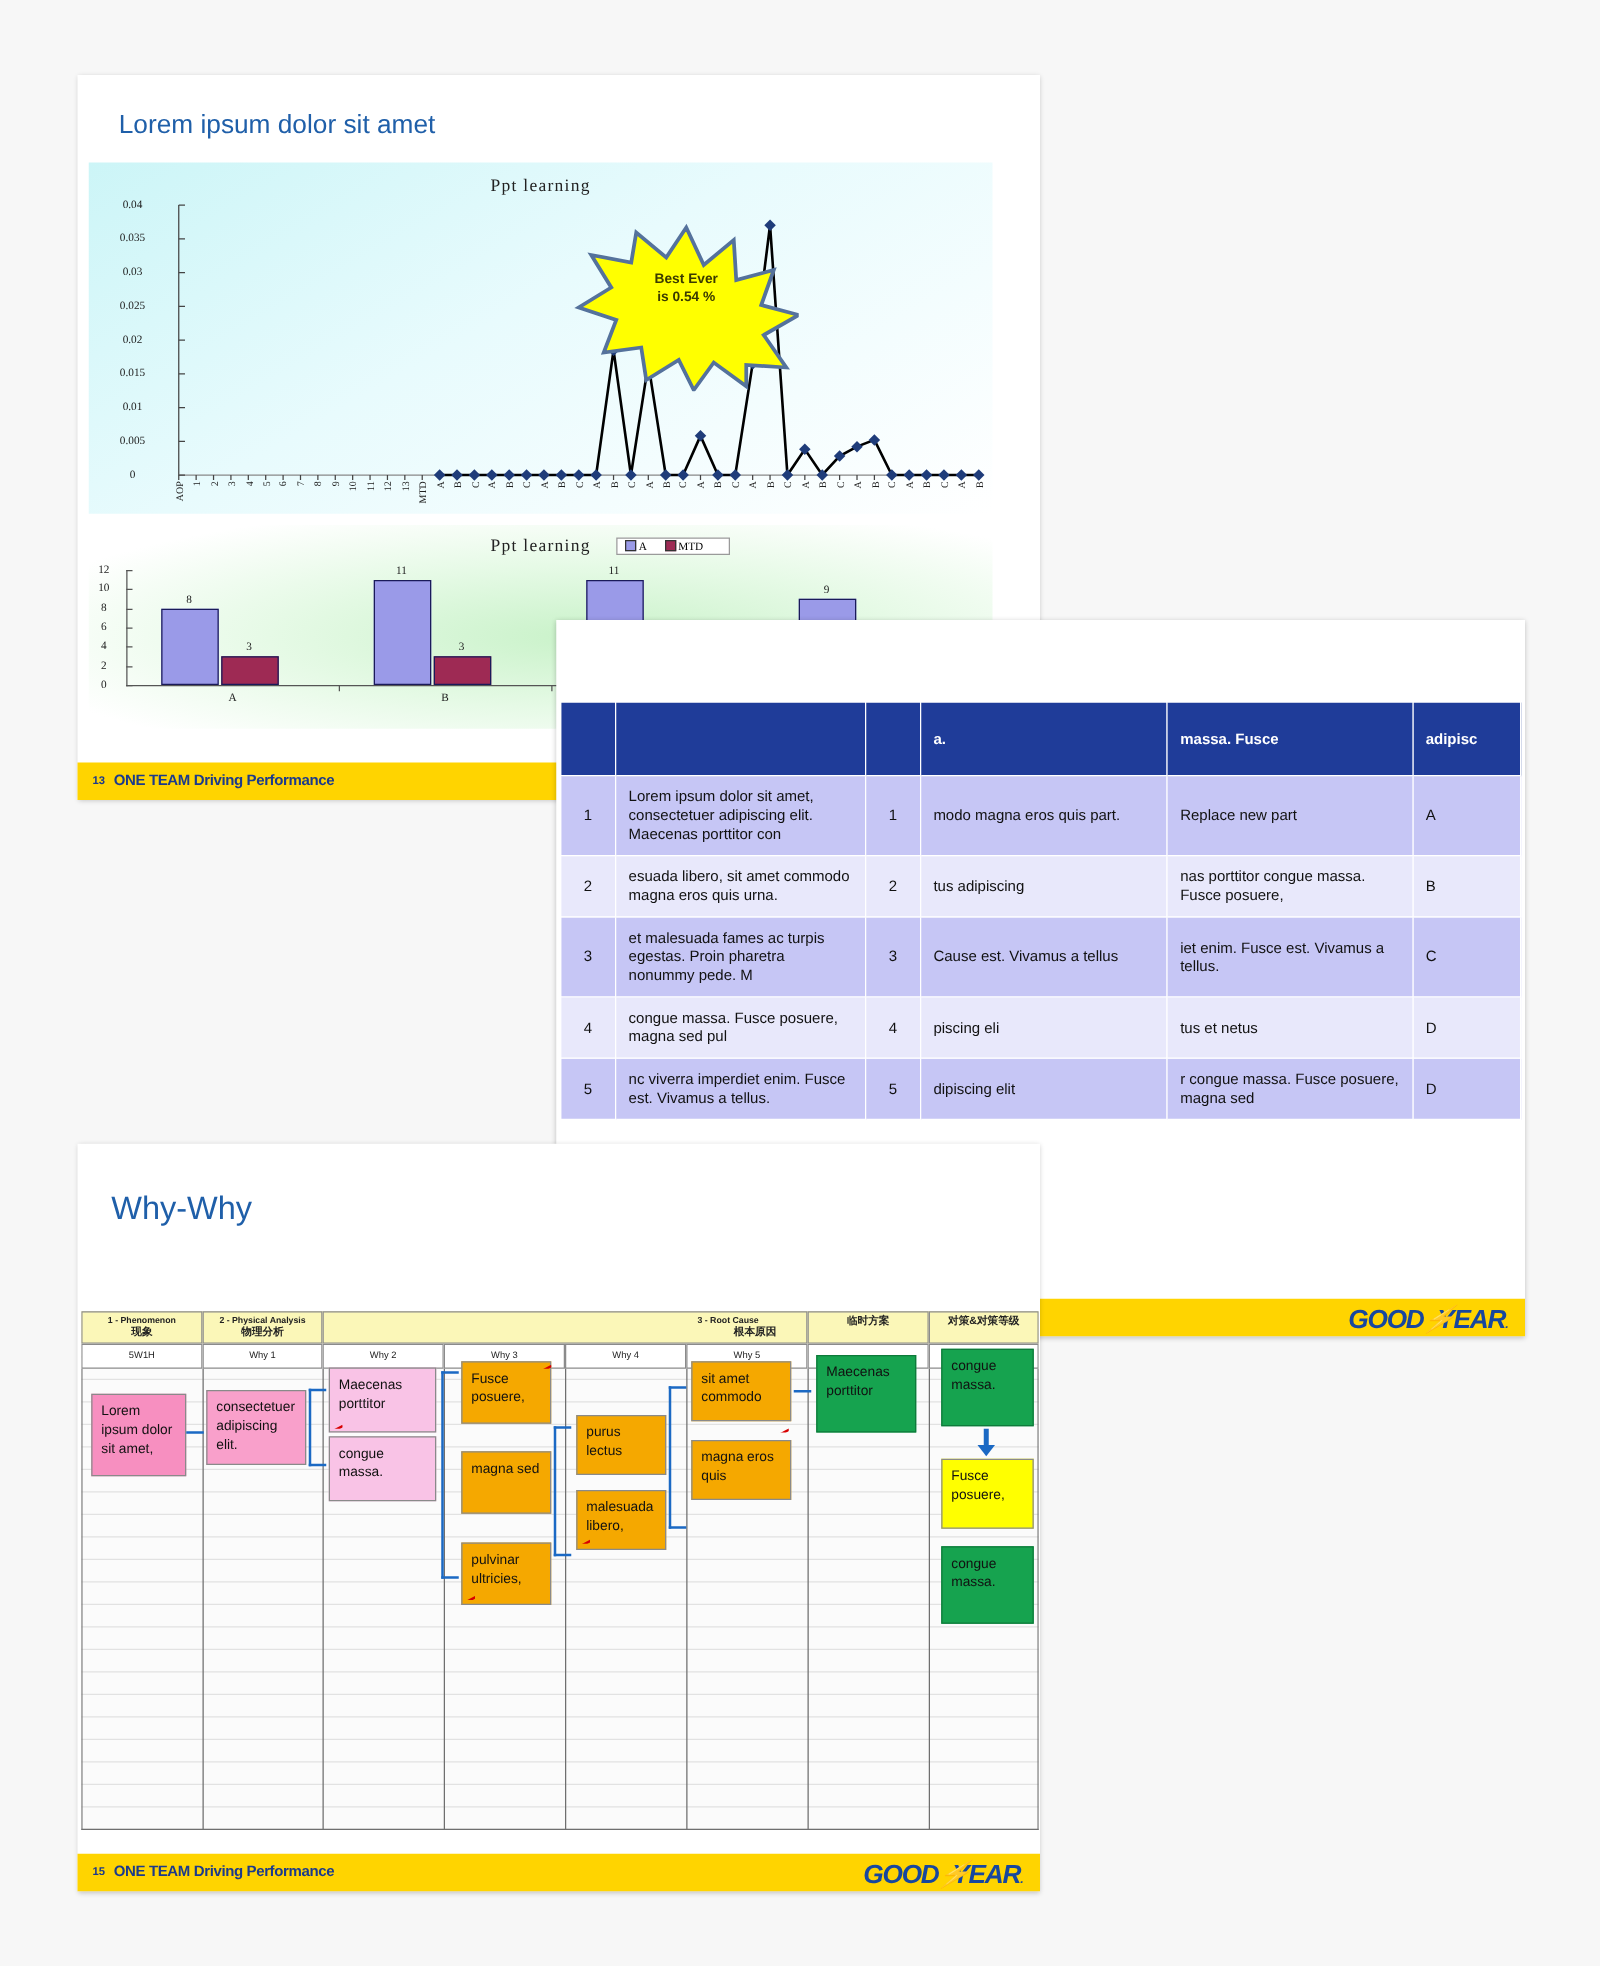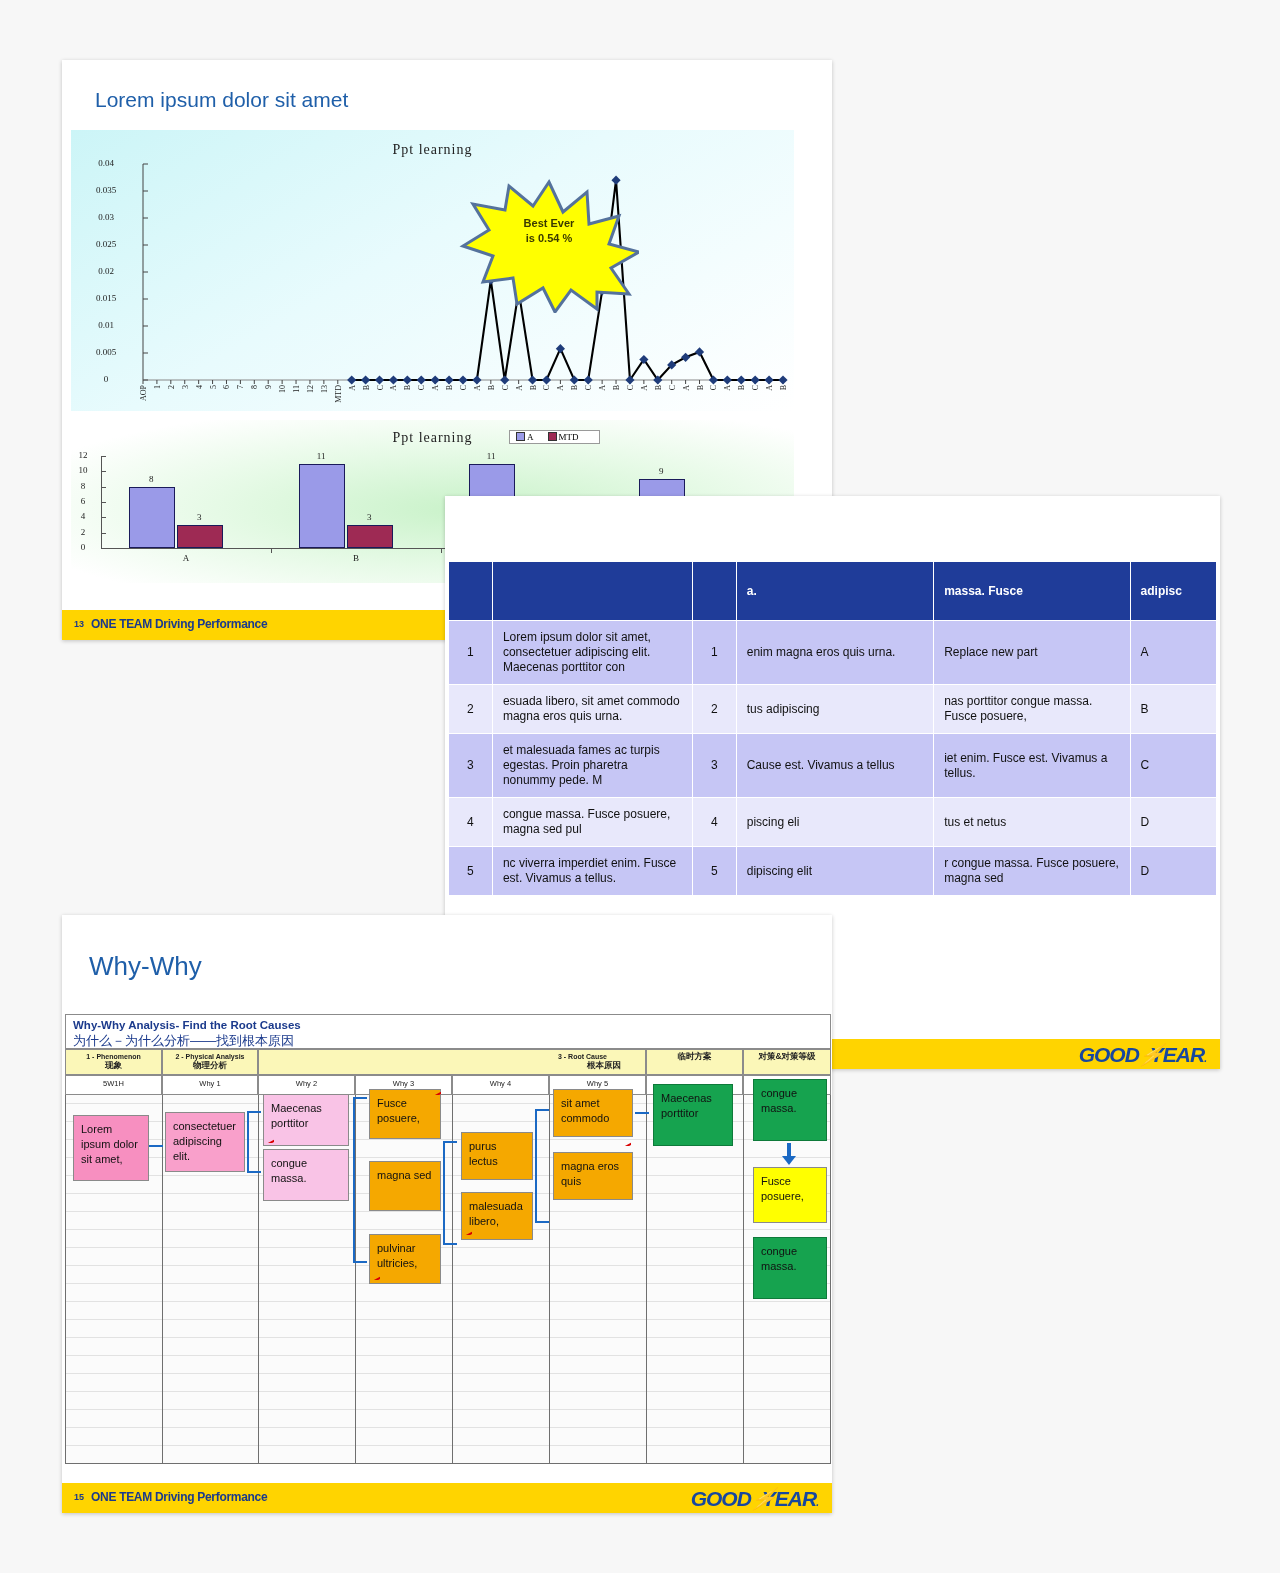--- a/index.html
+++ b/index.html
@@ -250,21 +250,21 @@
       <polygon points="90,4 104,34 128,14 130,46 160,38 150,66 180,74 152,90 170,116 138,114 138,131 112,112 96,134 84,110 58,126 54,100 24,104 34,78 4,68 30,52 14,26 46,32 50,8 74,28" fill="#ffff00" stroke="#55729c" stroke-width="3"></polygon>
     </svg>
     <div class="startxt" style="left:388px;top:86px;width:180px;">
       <div>Best Ever</div>
       <div>is 0.54 %</div>
     </div>
   </div>
 
   <div class="chartbox2">
     <div class="cht" style="top:10px;">Ppt learning</div>
-    <div class="legbox" id="bc-legend" style="left:438px;top:10px;text-align:right;"><span style="margin-right: 14px;"><span class="legsw" style="background:#9a9ae8"></span><span>A</span></span><span style="margin-right: 14px;"><span class="legsw" style="background:#9e2a54"></span><span>MTD</span></span></div>
+    <div class="legbox" id="bc-legend" style="left:422px;top:10px;text-align:right;"><span style="margin-right: 14px;"><span class="legsw" style="background:#9a9ae8"></span><span>A</span></span><span style="margin-right: 14px;"><span class="legsw" style="background:#9e2a54"></span><span>MTD</span></span></div>
     <div id="bc-yticks">
         <div class="axlbl" style="left: 0px; width: 24px; top: 30px;">12</div>
         <div style="position: absolute; left: 30px; top: 36px; width: 5px; height: 1px; background: rgb(85, 85, 85);"></div>
         <div class="axlbl" style="left: 0px; width: 24px; top: 45.3333px;">10</div>
         <div style="position: absolute; left: 30px; top: 51.3333px; width: 5px; height: 1px; background: rgb(85, 85, 85);"></div>
         <div class="axlbl" style="left: 0px; width: 24px; top: 60.6667px;">8</div>
         <div style="position: absolute; left: 30px; top: 66.6667px; width: 5px; height: 1px; background: rgb(85, 85, 85);"></div>
         <div class="axlbl" style="left: 0px; width: 24px; top: 76px;">6</div>
         <div style="position: absolute; left: 30px; top: 82px; width: 5px; height: 1px; background: rgb(85, 85, 85);"></div>
         <div class="axlbl" style="left: 0px; width: 24px; top: 91.3333px;">4</div>
@@ -321,21 +321,21 @@
         <th style="width:200px;">a.</th>
         <th style="width:200px;">massa. Fusce</th>
         <th style="width:70px;">adipisc</th>
       </tr>
     </thead>
     <tbody id="t2body">
         <tr class="odd">
           <td class="num">1</td>
           <td>Lorem ipsum dolor sit amet, consectetuer adipiscing elit. Maecenas porttitor con</td>
           <td class="num">1</td>
-          <td>enim magna eros quis urna.</td>
+          <td>modo magna eros quis part.</td>
           <td>Replace new part</td>
           <td>A</td>
         </tr>
         <tr class="even">
           <td class="num">2</td>
           <td>esuada libero, sit amet commodo magna eros quis urna.</td>
           <td class="num">2</td>
           <td>tus adipiscing</td>
           <td>nas porttitor congue massa. Fusce posuere,</td>
           <td>B</td>
@@ -371,24 +371,20 @@
     <span class="pg">14</span>
     <span class="ftxt">ONE TEAM Driving Performance</span>
     <span class="gylogo">GOOD<span class="bolt">⚡</span>YEAR<span style="font-size:10px;">.</span></span>
   </div>
 </div>
 
 <div class="slide" id="slide3">
   <div class="s3title">Why-Why</div>
 
   <div class="wwwrap">
-    <div class="wwhdr">
-      <div class="en">Why-Why Analysis- Find the Root Causes</div>
-      <div class="zh">为什么－为什么分析——找到根本原因</div>
-    </div>
     <div class="wwgrid" id="wwgrid">
         <div class="hline" style="left: 0px; top: 18px; width: 766px;"></div>
         <div class="hline" style="left: 0px; top: 36px; width: 766px;"></div>
         <div class="hline" style="left: 0px; top: 54px; width: 766px;"></div>
         <div class="hline" style="left: 0px; top: 72px; width: 766px;"></div>
         <div class="hline" style="left: 0px; top: 90px; width: 766px;"></div>
         <div class="hline" style="left: 0px; top: 108px; width: 766px;"></div>
         <div class="hline" style="left: 0px; top: 126px; width: 766px;"></div>
         <div class="hline" style="left: 0px; top: 144px; width: 766px;"></div>
         <div class="hline" style="left: 0px; top: 162px; width: 766px;"></div>

